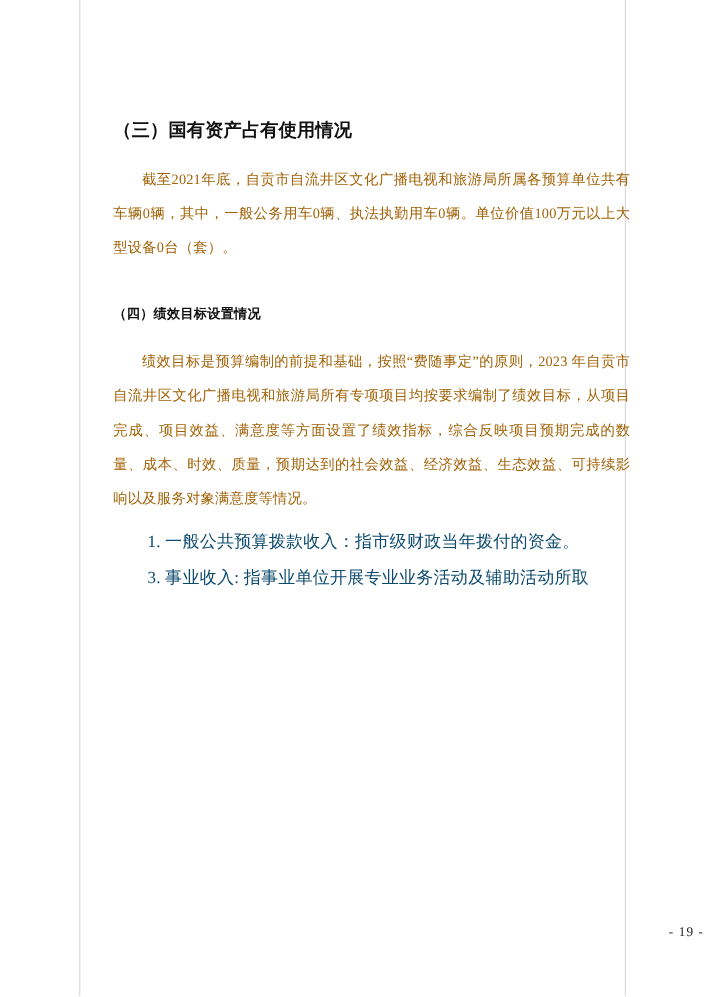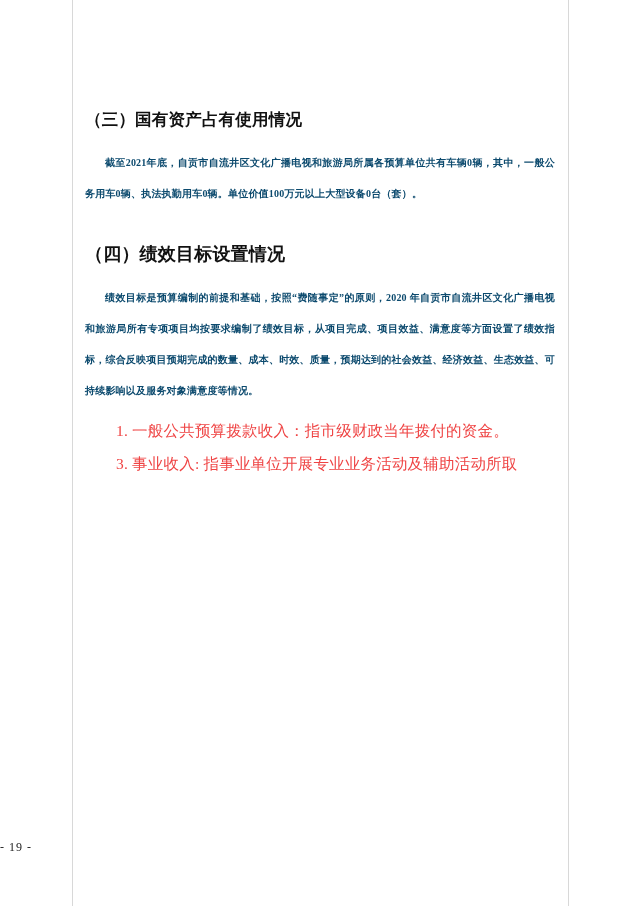--- a/index.html
+++ b/index.html
@@ -29,70 +29,69 @@
   .page-border-right {
     position: absolute;
     left: 568px;
     top: 0;
     width: 1px;
     height: 906px;
     background: #d8d8d8;
   }
   .content {
     position: absolute;
-    left: 85px;
+    left: 103px;
     top: 104px;
     width: 470px;
   }
   h2.heading {
     font-family: "Liberation Sans", "DejaVu Sans", sans-serif;
     font-weight: bold;
     font-size: 16.5px;
     line-height: 30px;
     margin: 0 0 6px 0;
     color: #111111;
     letter-spacing: 0.2px;
   }
   h2.heading.big {
-    font-size: 18px;
+    font-size: 12px;
     margin-top: 30px;
     margin-bottom: 8px;
   }
   p.para {
-    font-size: 10px;
+    font-size: 13px;
     line-height: 31px;
     margin: 0 0 2px 0;
-    color: #0c4a6e;
+    color: #a16207;
     text-align: justify;
     text-justify: inter-ideograph;
     text-indent: 2em;
     letter-spacing: 0.2px;
-    font-weight: bold;
   }
   p.para.spaced {
     margin-top: 13px;
   }
   ol.terms {
     list-style: none;
     margin: 8px 0 0 0;
     padding: 0;
   }
   ol.terms li {
     font-size: 15.5px;
     line-height: 33px;
-    color: #ef4444;
+    color: #0c4a6e;
     text-indent: 2em;
     letter-spacing: 0.2px;
   }
   .footer {
     position: absolute;
     left: 0;
     top: 840px;
     width: 640px;
-    text-align: left;
+    text-align: right;
     font-size: 12px;
     color: #222222;
     letter-spacing: 1px;
   }
 </style>
 </head>
 <body>
 
 <div class="page">
 
@@ -101,21 +100,21 @@
 
   <div class="content">
 
     <h2 class="heading">（三）国有资产占有使用情况</h2>
 
     <p class="para spaced">截至2021年底，自贡市自流井区文化广播电视和旅游局所属各预算单位共有车辆0辆，其中，一般公务用车0辆、执法执勤用车0辆。单位价值100万元以上大型设备0台（套）。</p>
 
 
     <h2 class="heading big">（四）绩效目标设置情况</h2>
 
-    <p class="para spaced">绩效目标是预算编制的前提和基础，按照“费随事定”的原则，2020 年自贡市自流井区文化广播电视和旅游局所有专项项目均按要求编制了绩效目标，从项目完成、项目效益、满意度等方面设置了绩效指标，综合反映项目预期完成的数量、成本、时效、质量，预期达到的社会效益、经济效益、生态效益、可持续影响以及服务对象满意度等情况。</p>
+    <p class="para spaced">绩效目标是预算编制的前提和基础，按照“费随事定”的原则，2023 年自贡市自流井区文化广播电视和旅游局所有专项项目均按要求编制了绩效目标，从项目完成、项目效益、满意度等方面设置了绩效指标，综合反映项目预期完成的数量、成本、时效、质量，预期达到的社会效益、经济效益、生态效益、可持续影响以及服务对象满意度等情况。</p>
 
 
 
     <ol class="terms">
       <li>1. 一般公共预算拨款收入：指市级财政当年拨付的资金。</li>
       <li>3. 事业收入: 指事业单位开展专业业务活动及辅助活动所取</li>
     </ol>
 
   </div>
 

